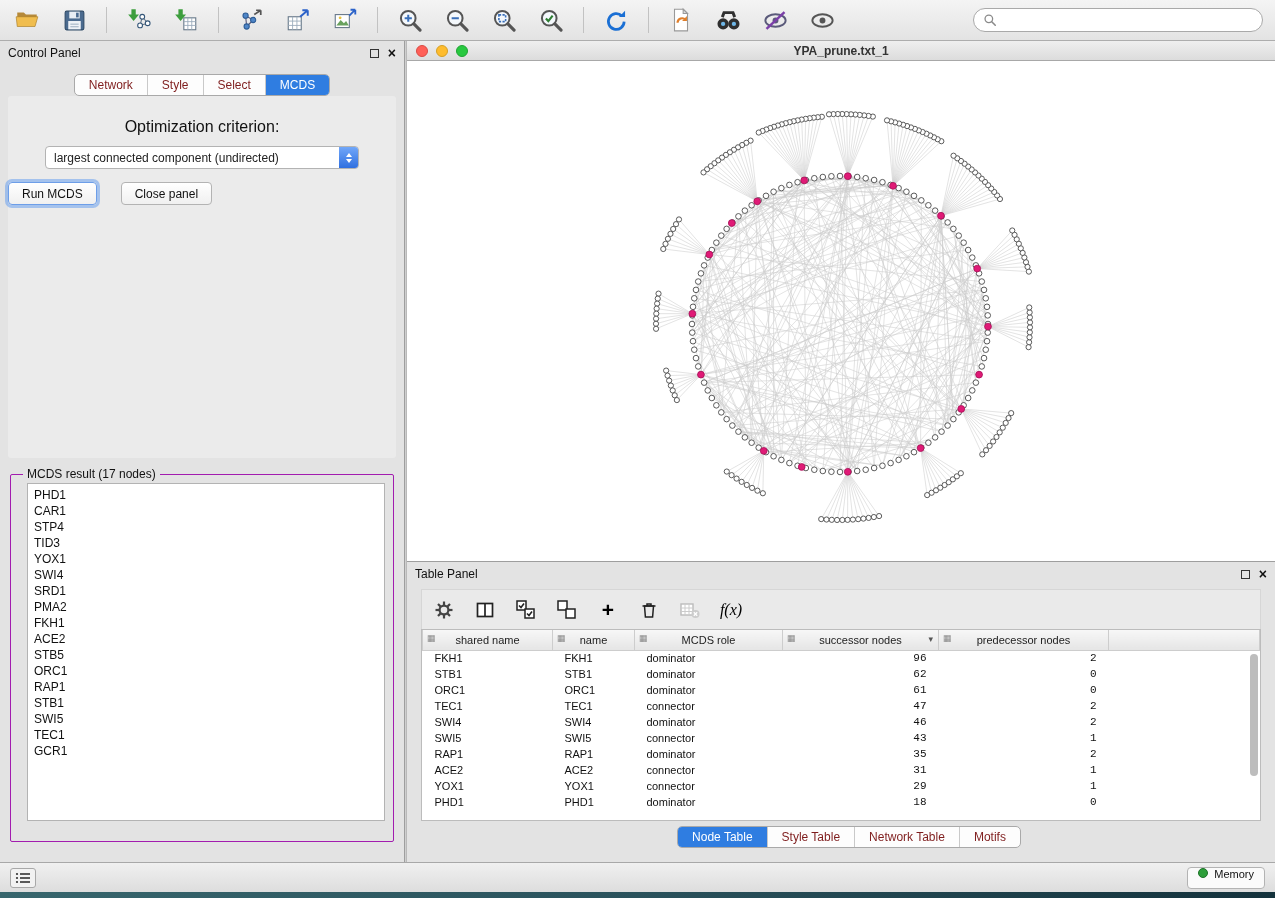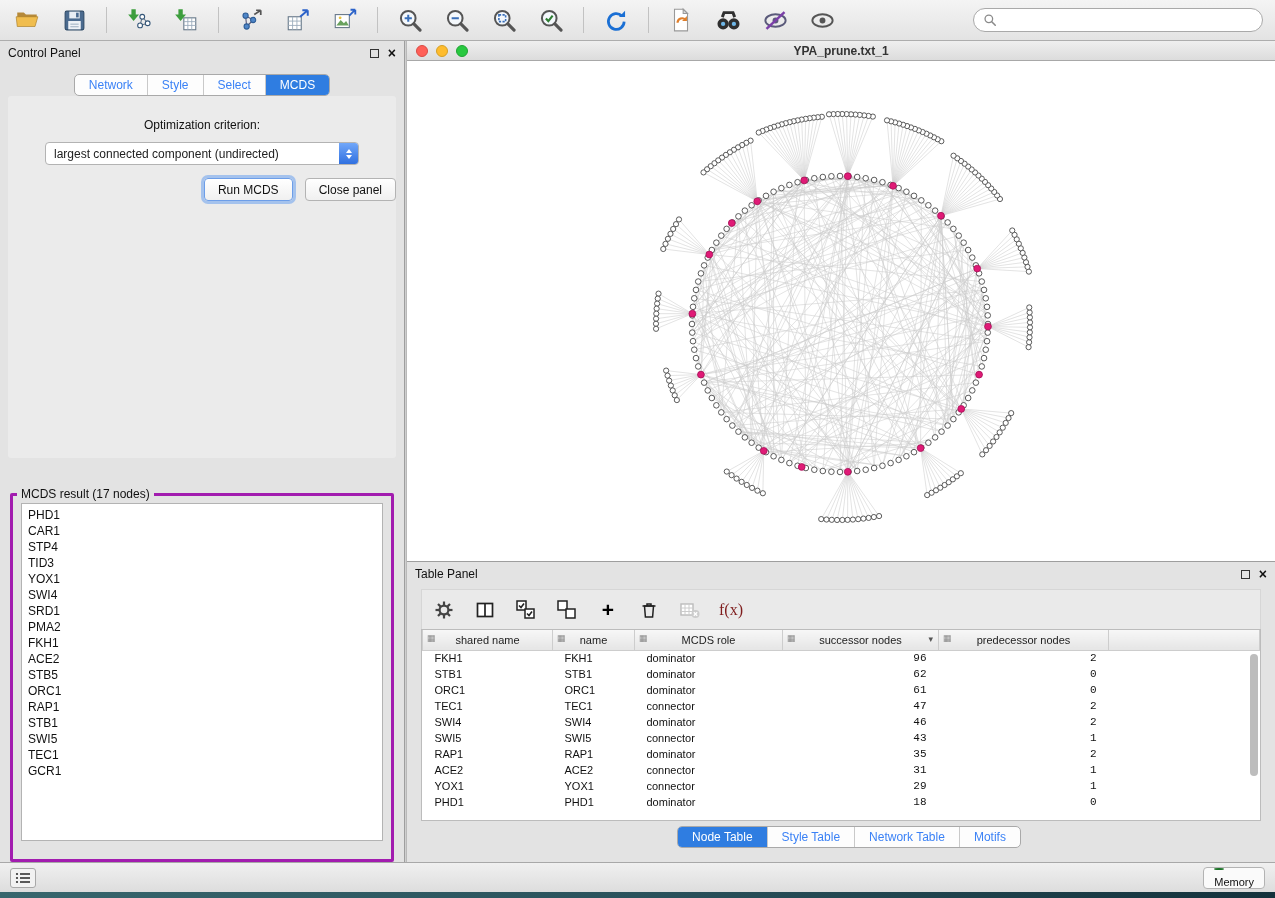--- a/index.html
+++ b/index.html
@@ -21,79 +21,79 @@
   .control-panel { position:absolute; top:41px; left:0; width:404px; bottom:36px; background:#e3e3e3; }
   .vsplit { position:absolute; top:41px; bottom:36px; left:404px; width:3px; background:#cfcfcf;
     border-left:1px solid #9e9e9e; border-right:1px solid #b9b9b9; }
   .panel-header { height:24px; display:flex; align-items:center; padding:0 8px; font-size:12px; color:#111; }
   .win-btns { margin-left:auto; display:flex; align-items:center; gap:9px; }
   .float-icon { width:9px; height:9px; border:1.5px solid #333; display:inline-block; }
   .close-icon { font-size:14px; font-weight:bold; color:#111; line-height:1; }
 
   .cp-tabs { position:absolute; top:33px; left:0; right:0; display:flex; justify-content:center; }
   .seg { display:inline-flex; border:1px solid #a9a9a9; border-radius:5px; overflow:hidden; background:#fdfdfd; }
-  .seg .tab { padding:3px 14px; font-size:12px; color:#3b82f6; border-left:1px solid #c9c9c9; cursor:default; }
+  .seg .tab { padding:3px 14px; font-size:12px; color:#7f1d1d; border-left:1px solid #c9c9c9; cursor:default; }
   .seg .tab:first-child { border-left:none; }
   .seg .tab.active { background:#2f7de1; color:#fff; }
 
   .cp-card { position:absolute; top:55px; left:8px; right:8px; height:362px; background:#ebebeb; border-radius:3px; }
-  .opt-label { text-align:center; margin-top:22px; font-size:12px; color:#111; }
+  .opt-label { text-align:center; margin-top:22px; font-size:16px; color:#111; }
   .combo { margin:10px auto 0; width:314px; height:23px; background:#fff; border:1px solid #b3b3b3;
     border-radius:4px; display:flex; align-items:center; position:relative; font-size:12px; }
   .combo .val { padding-left:8px; flex:1; white-space:nowrap; }
   .combo .cap { width:19px; height:100%; border-radius:0 3px 3px 0;
     background:linear-gradient(#71a7f9,#3070e0); display:flex; flex-direction:column; align-items:center; justify-content:center; gap:2px; }
   .tri-up { width:0; height:0; border-left:3.5px solid transparent; border-right:3.5px solid transparent; border-bottom:4px solid #fff; }
   .tri-dn { width:0; height:0; border-left:3.5px solid transparent; border-right:3.5px solid transparent; border-top:4px solid #fff; }
-  .btn-row { display:flex; justify-content:flex-end; gap:12px; margin-top:13px; }
+  .btn-row { display:flex; justify-content:flex-start; gap:24px; margin-top:13px; }
   .mac-btn { height:23px; padding:0 13px; font-size:12px; color:#111; background:linear-gradient(#ffffff,#f0f0f0);
     border:1px solid #b3b3b3; border-radius:4px; cursor:default; }
   .mac-btn.focused { border-color:#6d9ee8; box-shadow:0 0 0 3px rgba(77,144,240,.45); }
 
-  .mcds-fieldset { position:absolute; top:446px; left:10px; right:10px; height:375px;
-    border:3px solid #a21caf; border-radius:2px; background:transparent; }
+  .mcds-fieldset { position:absolute; top:426px; left:10px; right:10px; height:375px;
+    border:1px solid #a21caf; border-radius:2px; background:transparent;padding-left:8px; }
   .mcds-fieldset legend { font-size:12px; color:#111; padding:0 4px; margin-left:4px; }
   .mcds-list { margin:2px 8px 10px; height:338px; background:#fff; border:1px solid #b3b3b3; overflow:hidden; padding-top:3px; }
   .mcds-item { font-size:12px; line-height:16px; padding-left:6px; color:#111; }
 
   
   .right-area { position:absolute; top:41px; left:407px; right:0; bottom:36px; background:#e3e3e3; }
   .net-titlebar { height:20px; background:linear-gradient(#efefef,#dcdcdc); border-bottom:1px solid #a8a8a8;
     position:relative; display:flex; align-items:center; justify-content:center; }
   .traffic { position:absolute; left:9px; top:4px; display:flex; gap:8px; }
   .light { width:12px; height:12px; border-radius:50%; }
   .net-title { font-size:12px; font-weight:bold; color:#333; }
   .net-canvas { height:500px; background:#fff; }
   .net-canvas svg { display:block; width:100%; height:100%; }
 
   
   .table-panel { position:absolute; top:520px; left:0; right:0; bottom:0; background:#e3e3e3; border-top:1px solid #9e9e9e; }
   .tp-toolbar { margin:3px 14px 0; height:40px; background:#eaeaea; border:1px solid #d6d6d6; border-bottom:none;
     display:flex; align-items:center; padding:0 10px; gap:17px; }
   .tp-ibtn { background:none; border:none; width:24px; height:24px; display:flex; align-items:center; justify-content:center; cursor:default; }
   .plus-glyph { font-size:21px; font-weight:bold; color:#000; line-height:1; }
-  .fx-glyph { font-family:"Liberation Serif", serif; font-size:16px; color:#7f1d1d; }
+  .fx-glyph { font-family:"Liberation Serif", serif; font-style:italic; font-size:16px; color:#000000; }
   .tp-table { margin:0 14px; height:192px; background:#fff; border:1px solid #bcbcbc; position:relative; overflow:hidden; }
   table.data { border-collapse:collapse; table-layout:fixed; width:100%; }
   table.data th { height:20px; font-size:11px; font-weight:normal; color:#222;
     background:linear-gradient(#f7f7f7,#e5e5e5); border:1px solid #cdcdcd; border-top:none; position:relative; padding:0 14px; }
   table.data th .hicon { position:absolute; left:4px; top:3px; font-size:9px; color:#8a8a8a; }
   table.data th .harrow { position:absolute; right:5px; top:4px; font-size:9px; color:#555; }
   table.data td { height:16px; font-size:11px; color:#111; padding:0 12px; white-space:nowrap; overflow:hidden; }
   td.num { text-align:right;font-family:Liberation Mono, monospace; }
   .vscroll { position:absolute; right:1px; top:22px; bottom:3px; width:10px; }
   .vthumb { position:absolute; top:2px; right:1px; width:8px; height:74%; background:#bdbdbd; border-radius:4px; }
   .tp-tabs { margin-top:5px; display:flex; justify-content:center;margin-left:16px; }
 
   
   .status-bar { position:absolute; left:0; right:0; bottom:6px; height:30px;
     background:linear-gradient(#f0f0f0,#dddddd); border-top:1px solid #a8a8a8;
     display:flex; align-items:center; padding:0 10px; }
   .memory-btn { margin-left:auto; height:22px; display:flex; align-items:flex-start; gap:6px; padding:0 10px;
-    background:#fafafa; border:1px solid #b3b3b3; border-radius:4px; font-size:11px; color:#111; cursor:default;flex-direction:column; }
+    background:#fafafa; border:1px solid #b3b3b3; border-radius:4px; font-size:11px; color:#111; cursor:default; }
   .mem-dot { width:10px; height:10px; border-radius:50%; background:#2d9e3a; border:1px solid #1d7228; }
   .burger-btn { width:26px; height:20px; background:#f2f2f2; border:1px solid #a8a8a8; border-radius:3px;
     display:flex; align-items:center; justify-content:center; cursor:default; }
   .wallpaper { position:absolute; left:0; right:0; bottom:0; height:6px;
     background:linear-gradient(90deg,#37666d,#2a525c,#14323c); }
 </style>
 </head>
 <body>
 
 <div class="app">

